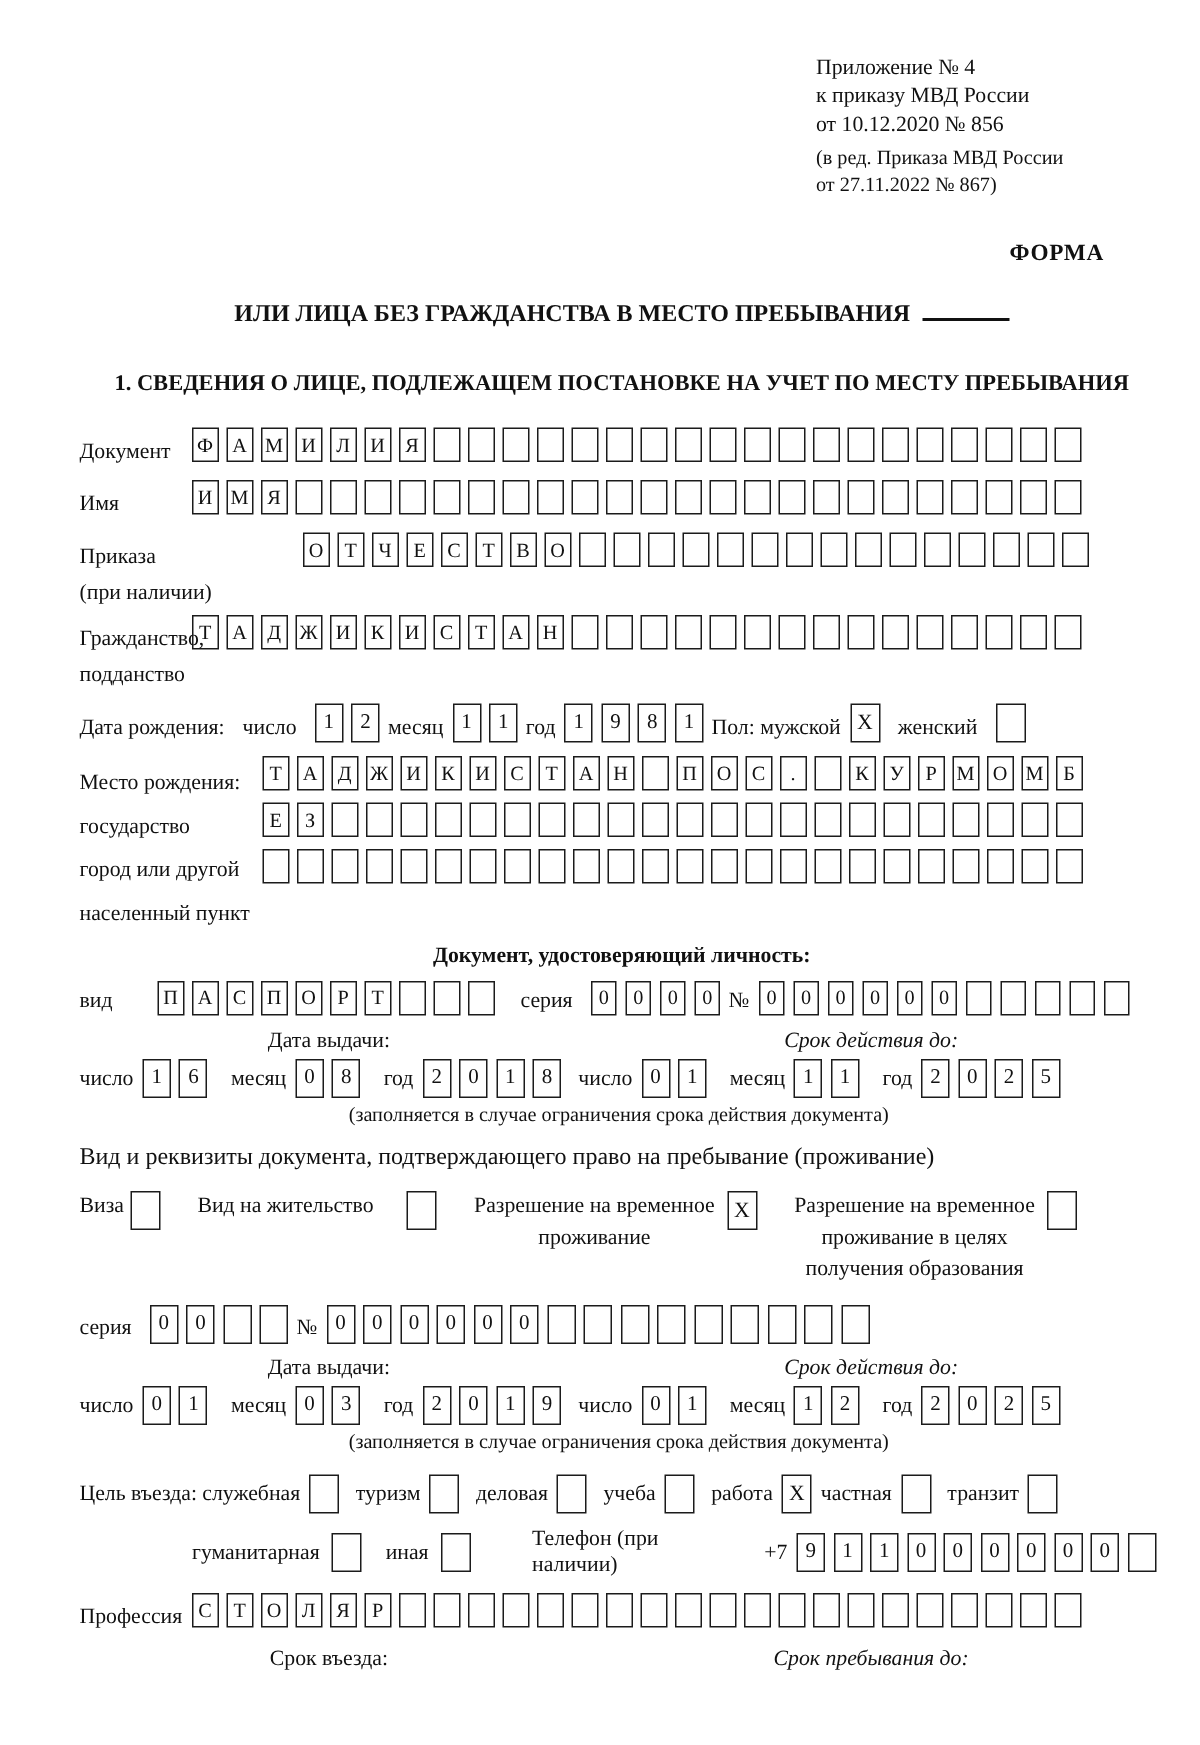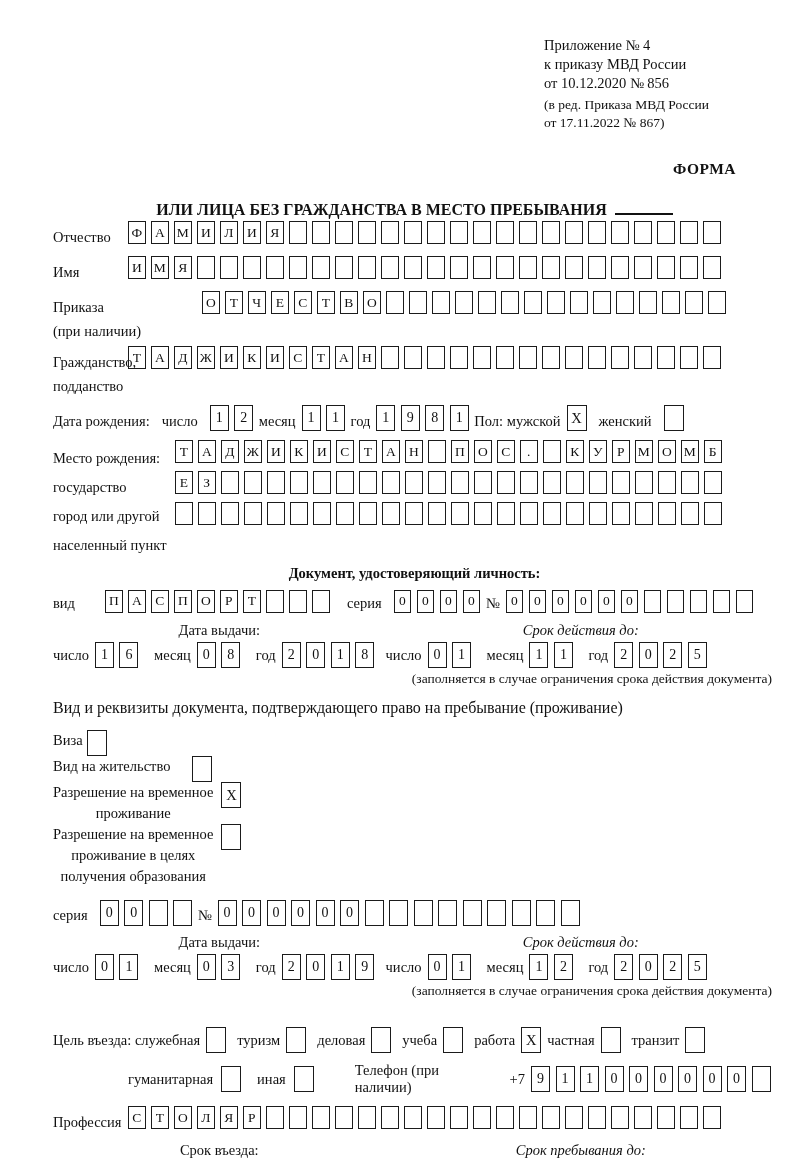--- a/index.html
+++ b/index.html
@@ -38,30 +38,30 @@
   }
   .inline-lbl { padding-top: 4px; line-height: 24px; }
 
   
   .dates-head { display: flex; font-size: 14.5px; margin-top: 4px; }
   .dates-head .dh-left { width: 46%; text-align: center; }
   .dates-head .dh-right { width: 54%; text-align: center; font-style: italic; }
   .dates-row { display: flex; align-items: center; font-size: 14.5px; margin-top: 3px; }
   .dgroup { display: flex; align-items: center; }
   .dgroup .boxes { margin: 0 10px 0 6px; }
-  .note { font-size: 13.5px; text-align: right; margin-top: 3px; padding-right: 4px; }
+  .note { font-size: 13.5px; text-align: center; margin-top: 3px; padding-right: 4px; }
 
   
-  .rp-row { display: flex; align-items: flex-start; font-size: 14.5px; margin-top: 10px; flex-direction: column; }
+  .rp-row { display: flex; align-items: flex-start; font-size: 14.5px; margin-top: 10px; }
   .rp-item { display: flex; align-items: flex-start; }
   .rp-lines { display: flex; flex-direction: column; line-height: 21px; }
   .rp-lines.centered { text-align: center; }
   .rp-item .cb { margin-left: 8px; margin-top: 0; }
 
-  .purpose-row { display: flex; align-items: center; flex-wrap: nowrap; font-size: 14.5px; margin-top: 28px; }
+  .purpose-row { display: flex; align-items: center; flex-wrap: nowrap; font-size: 14.5px; margin-top: 14px; }
   .purpose-row .cb { margin-left: 6px; margin-right: 11px; }
   .purpose-row2 { display: flex; align-items: center; font-size: 14.5px; margin-top: 9px; }
   .purpose-row2 .cb { margin-left: 8px; margin-right: 16px; } .mt8 { margin-top: 8px; }
   .center-bold { text-align: center; font-weight: bold; font-size: 14.5px; margin: 6px 0 5px; }
   .plain-line { font-size: 16px; line-height: 25px; }
   .gap6 { width: 6px; flex: 0 0 auto; } .gap12 { width: 12px; flex: 0 0 auto; }
   .gap25 { width: 25px; flex: 0 0 auto; }
 
   .col { display: flex; flex-direction: column; }
 </style>
@@ -69,32 +69,33 @@
 <body>
 
 <div class="page">
 
   <div class="hdr">
     <div>Приложение № 4</div>
     <div>к приказу МВД России</div>
     <div>от 10.12.2020 № 856</div>
     <div class="sub">
       <div>(в ред. Приказа МВД России</div>
-      <div>от 17.11.2022 № 867)</div>
+      <div>от 27.11.2022 № 867)</div>
     </div>
   </div>
   <div class="forma">ФОРМА</div>
 
   <div class="title">
     <div><span>ИЛИ ЛИЦА БЕЗ ГРАЖДАНСТВА В МЕСТО ПРЕБЫВАНИЯ</span><span class="blank-line"></span></div>
   </div>
 
+  <div class="section-title">1. СВЕДЕНИЯ О ЛИЦЕ, ПОДЛЕЖАЩЕМ ПОСТАНОВКЕ НА УЧЕТ ПО МЕСТУ ПРЕБЫВАНИЯ</div>
 
   <div class="frow">
-    <div class="flabel" style="width:75px">Отчество</div>
+    <div class="flabel" style="width:75px">Документ</div>
     <div class="boxes">
         <span class="cell">Ф</span>
         <span class="cell">А</span>
         <span class="cell">М</span>
         <span class="cell">И</span>
         <span class="cell">Л</span>
         <span class="cell">И</span>
         <span class="cell">Я</span>
         <span class="cell"></span>
         <span class="cell"></span>

